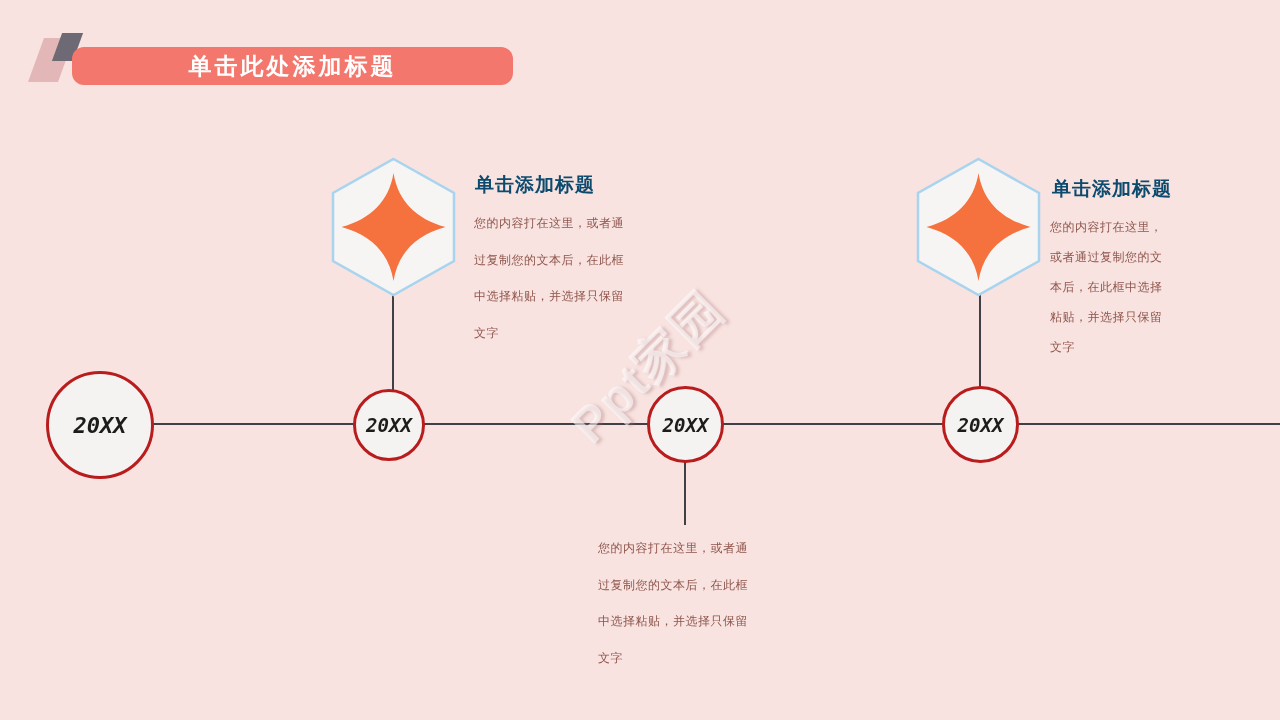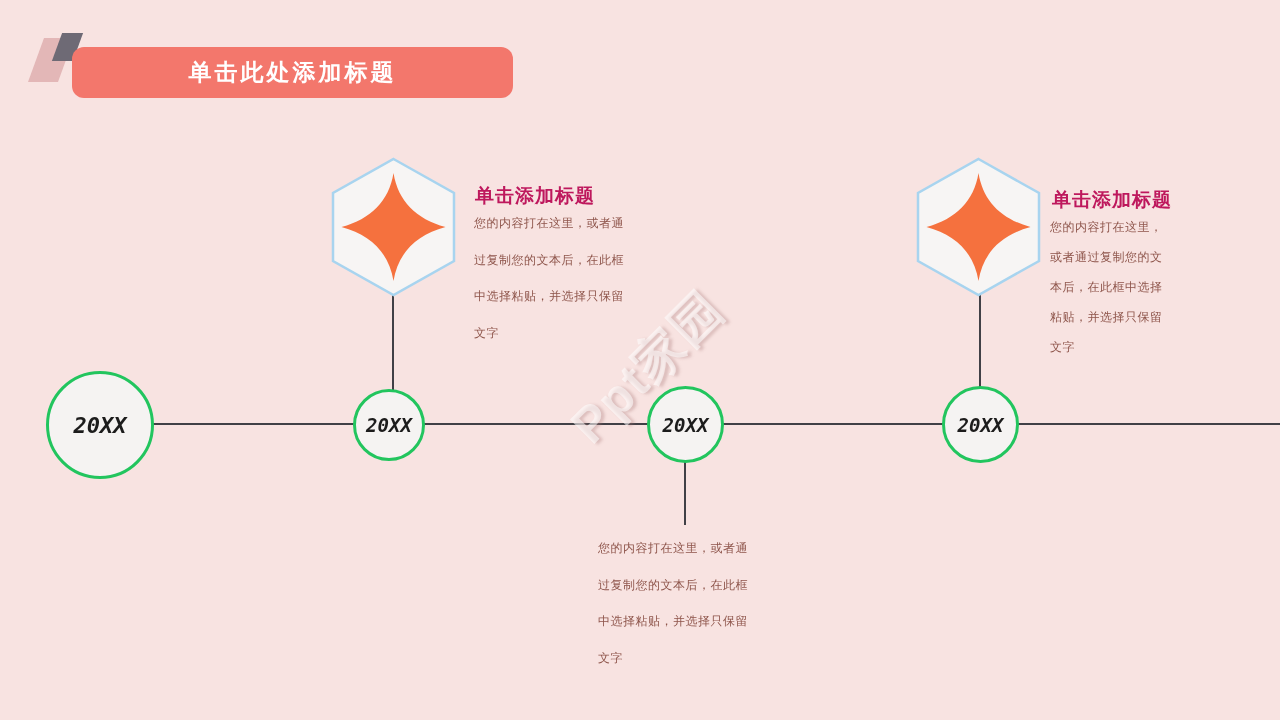--- a/index.html
+++ b/index.html
@@ -9,49 +9,49 @@
     font-family:"Liberation Serif", serif;
   }
 
   
   .decor-pink { position:absolute; left:36px; top:38px; width:30px; height:44px;
     background:#e3b7b7; transform:skewX(-20deg); }
   .decor-gray { position:absolute; left:57px; top:33px; width:21px; height:28px;
     background:#6e6a75; transform:skewX(-20deg); }
 
   
-  .title-banner { position:absolute; left:72px; top:47px; width:441px; height:51px;
+  .title-banner { position:absolute; left:72px; top:47px; width:441px; height:38px;
     background:#f3776c; border-radius:12px;
     display:flex; align-items:center; justify-content:center; }
   .title-banner span { color:#ffffff; font-size:23px; font-weight:bold; letter-spacing:3px; }
 
   
   .h-line { position:absolute; left:100px; top:423px; width:1180px; height:2px; background:#414046; }
   .v-line { position:absolute; width:2px; background:#414046; }
   .conn1 { left:392px; top:294px; height:97px; }
   .conn2 { left:684px; top:461px; height:64px; }
   .conn3 { left:979px; top:294px; height:94px; }
 
   
-  .node { position:absolute; background:#f5f3f2; border:3px solid #22c55e; border-radius:50%;
+  .node { position:absolute; background:#f5f3f2; border:3px solid #b91c1c; border-radius:50%;
     display:flex; align-items:center; justify-content:center;
     font-family:"DejaVu Sans Mono", monospace; font-style:italic; font-weight:600;
     color:#1c1c1c; box-sizing:border-box; }
   .node1 { left:46px;  top:371px; width:108px; height:108px; font-size:22px; }
   .node2 { left:353px; top:389px; width:72px;  height:72px;  font-size:19px; }
   .node3 { left:647px; top:386px; width:77px;  height:77px;  font-size:19px; }
   .node4 { left:942px; top:386px; width:77px;  height:77px;  font-size:19px; }
 
   
   .hex { position:absolute; width:127px; height:140px; }
   .hex1 { left:330px; top:157px; }
   .hex2 { left:915px; top:157px; }
 
   
-  .block-heading { position:absolute; font-size:19px; font-weight:bold; color:#be185d; letter-spacing:1px;margin-top:11px; }
+  .block-heading { position:absolute; font-size:19px; font-weight:bold; color:#0c4a6e; letter-spacing:1px; }
   .heading1 { left:475px;  top:172px; }
   .heading2 { left:1052px; top:176px; }
   .block-body { position:absolute; font-size:12px; color:#8e554b; white-space:pre-line; letter-spacing:0.5px; }
   .body1 { left:474px;  top:205px; line-height:36.5px; }
   .body2 { left:1050px; top:212px; line-height:30px; }
   .body3 { left:598px;  top:530px; line-height:36.5px; }
 
   
   .watermark { position:absolute; left:552px; top:330px; width:200px; height:70px;
     transform:rotate(-45deg); font-size:50px; font-weight:bold;

